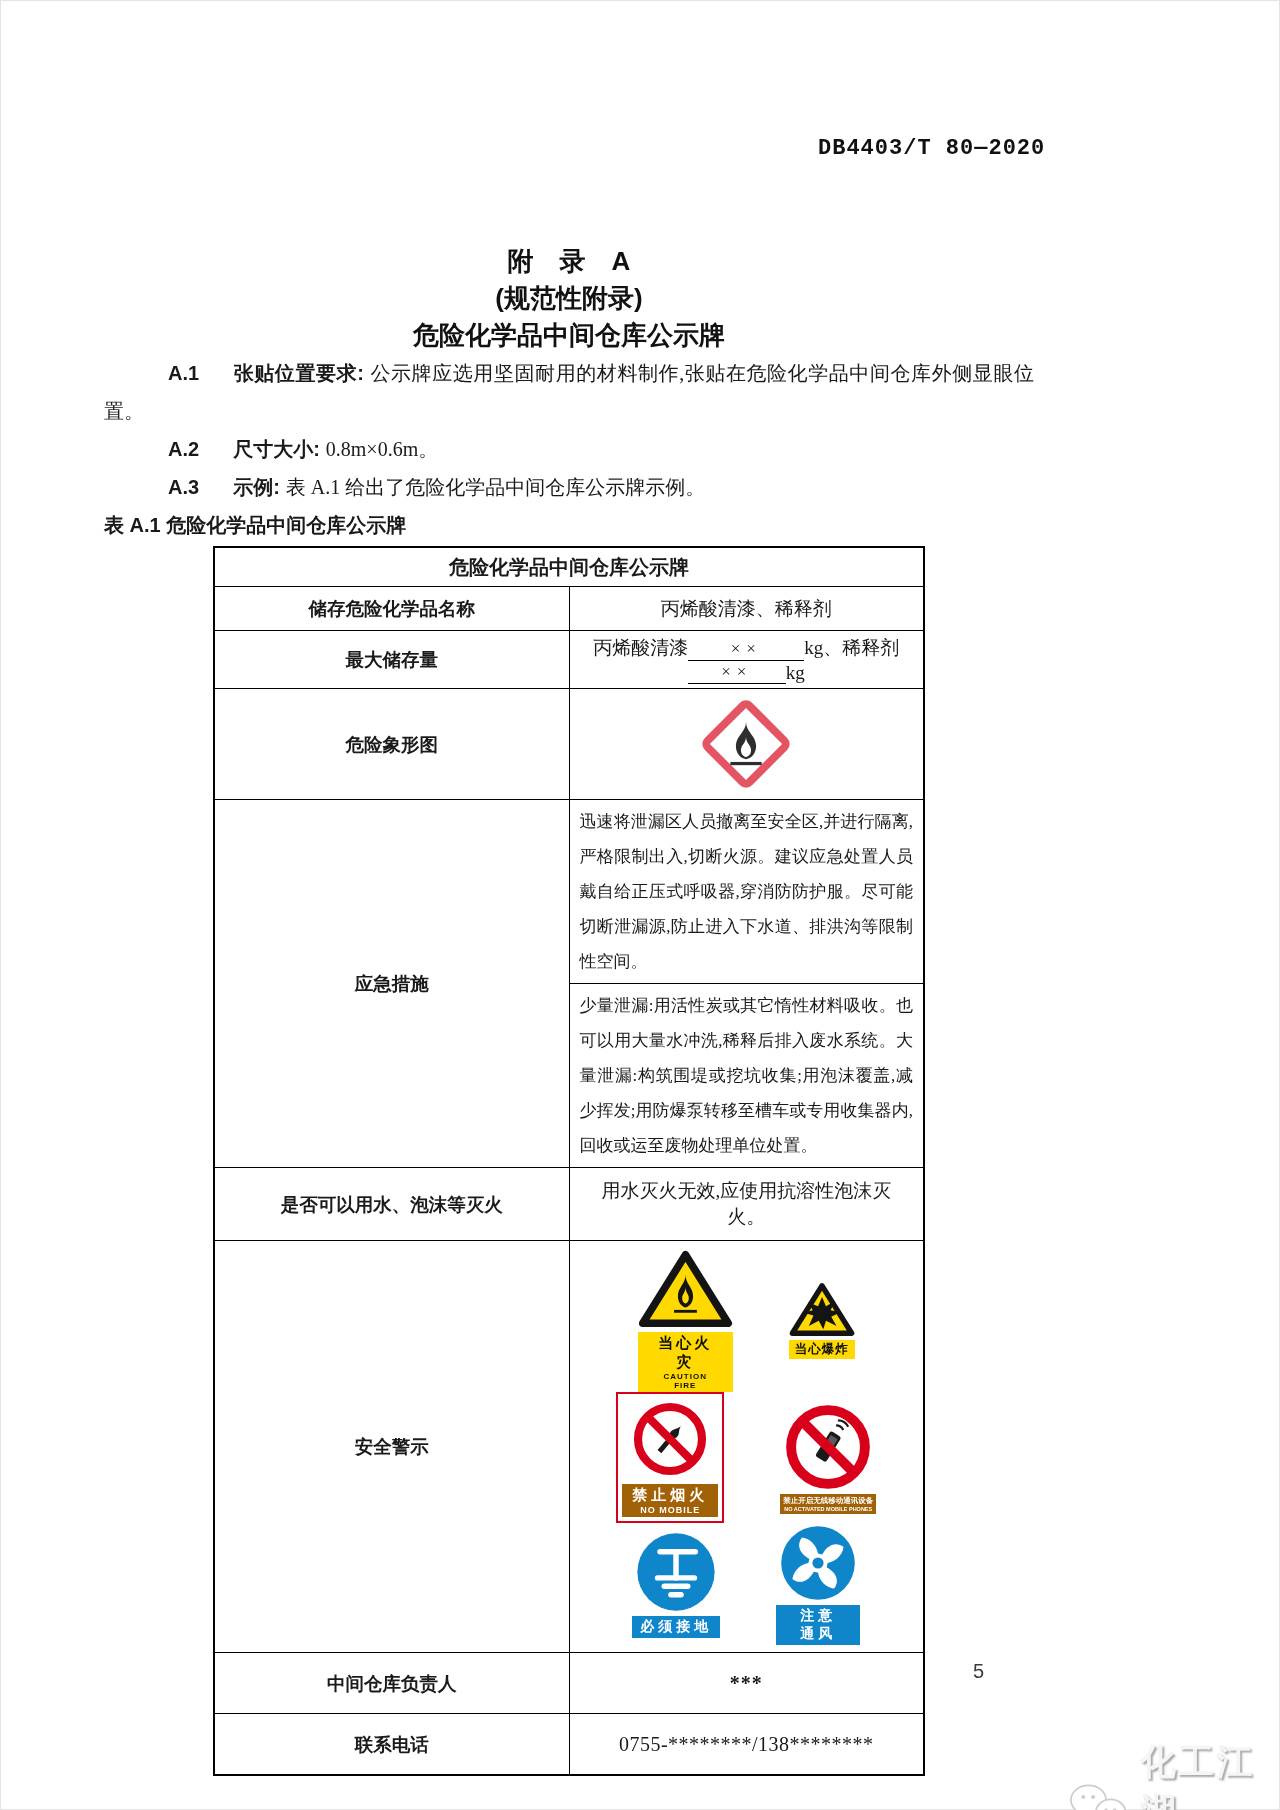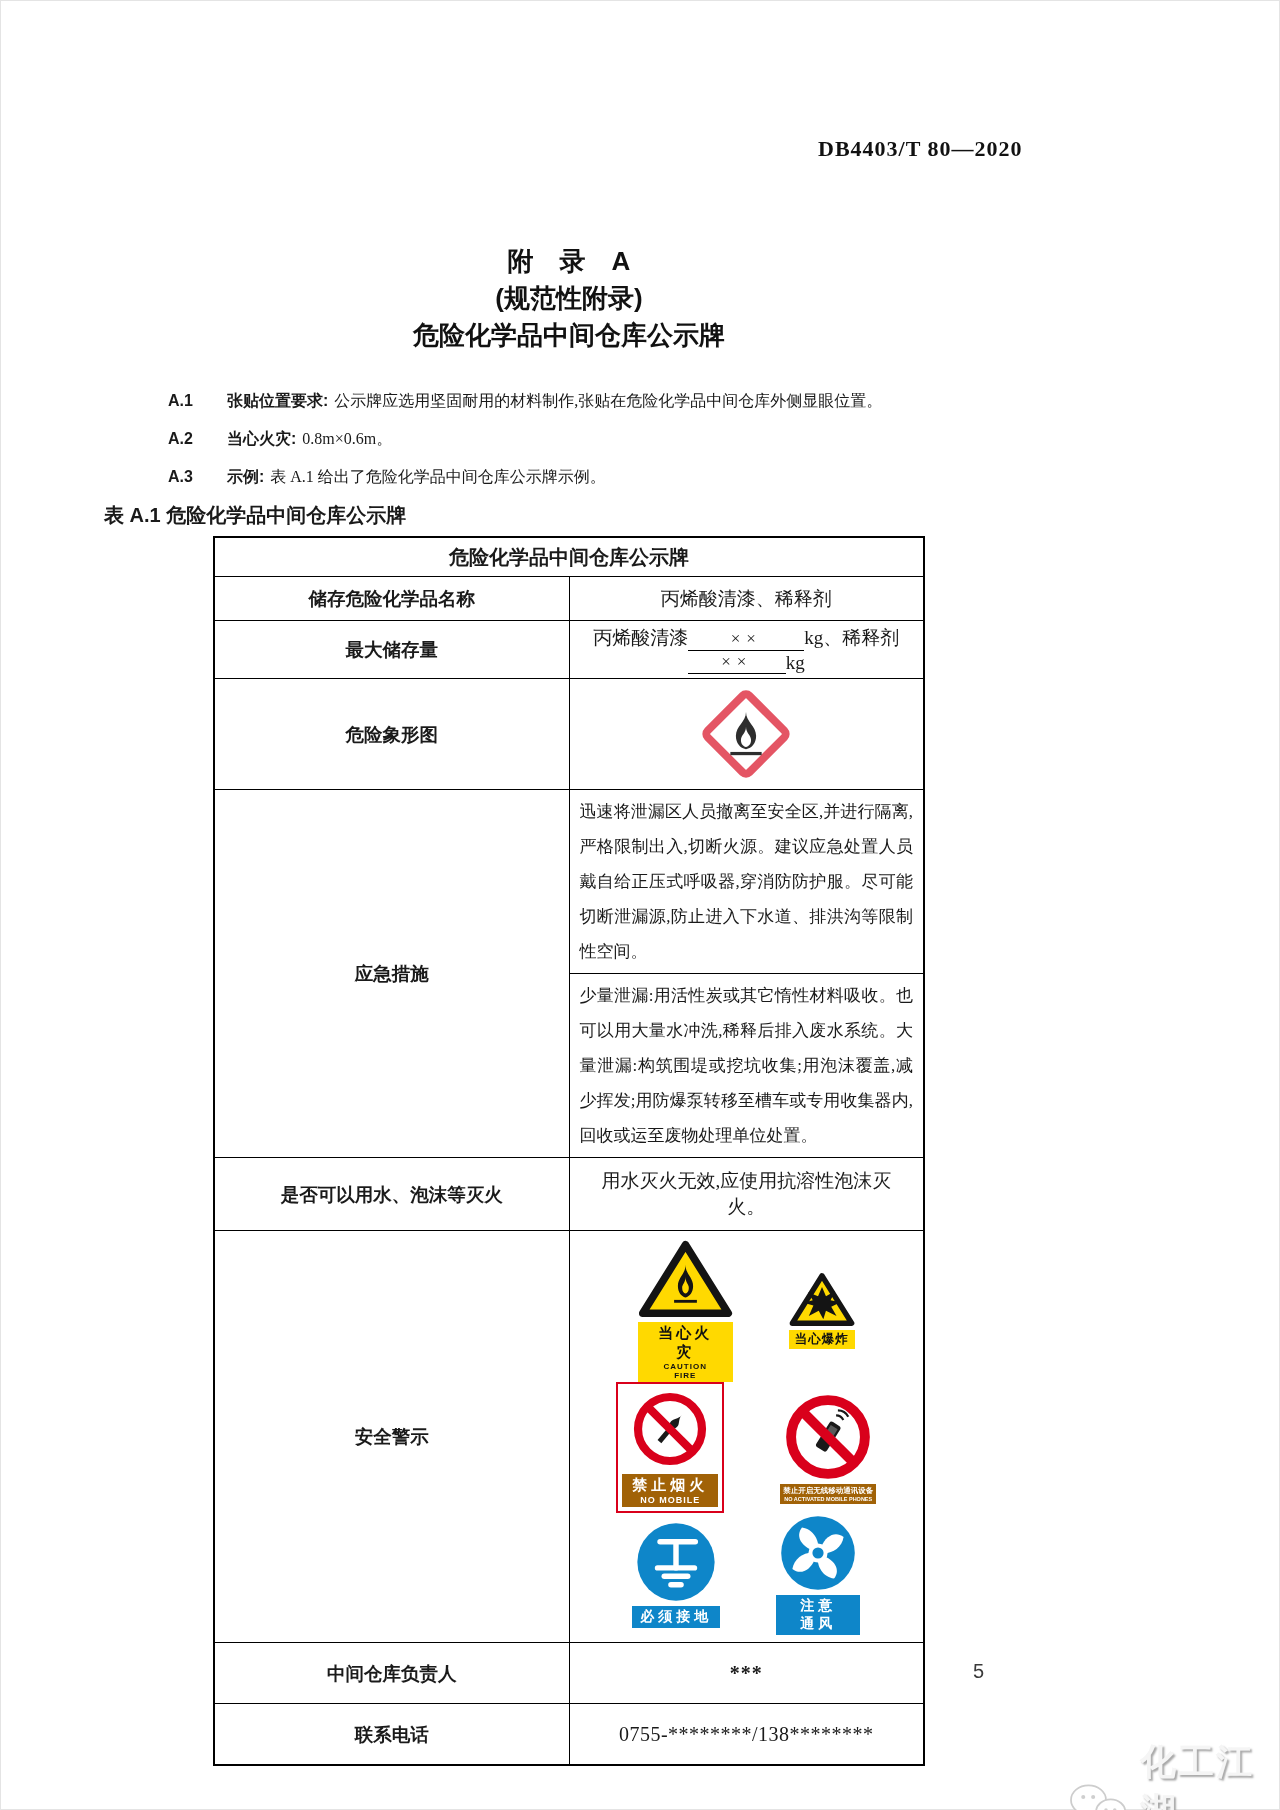--- a/index.html
+++ b/index.html
@@ -3,26 +3,26 @@
 <meta charset="utf-8">
 <style>
   html,body { margin:0; padding:0; background:#fff; }
   .page {
     position:relative; width:1280px; height:1810px; background:#fff;
     font-family:"Liberation Serif", serif; color:#1a1a1a; overflow:hidden;
     box-shadow: inset 0 0 0 1px #e4e4e4;
   }
   .doc-code {
     position:absolute; top:136px; left:818px;
-    font-family:Liberation Serif, serif; font-size:22px; font-weight:600;
+    font-family:Liberation Mono, monospace; font-size:22px; font-weight:600;
     letter-spacing:1px; color:#111;
   }
   .content { position:absolute; left:104px; top:0; width:930px; }
   .appendix-title { margin-top:243px; text-align:center; font-family:"Liberation Sans", sans-serif; font-weight:bold; font-size:26px; line-height:37px; color:#111; }
-  .clauses { margin-top:28px; font-size:16px; line-height:38px; }
+  .clauses { margin-top:0; font-size:20px; line-height:38px; }
   .clause { margin:0; text-align:justify; }
   .clause-no { font-family:"Liberation Sans", sans-serif; font-weight:600; margin-left:64px; margin-right:34px; }
   .clause-label { font-family:"Liberation Sans", sans-serif; font-weight:bold; margin-right:6px; }
   .table-caption { margin-top:4px; font-family:"Liberation Sans", sans-serif; font-weight:bold; font-size:20px; line-height:30px; }
   table.notice { border-collapse:collapse; margin:6px 0 0 109px; width:712px; table-layout:fixed; border:2px solid #000; }
   table.notice td { border:1.5px solid #000; vertical-align:middle; }
   .col-label { width:200px; text-align:center; font-family:"Liberation Sans", sans-serif; font-weight:bold; font-size:18.5px; padding:4px 6px; }
   .col-value { width:512px; text-align:center; font-size:19px; padding:4px 20px; }
   .th-row td { height:36px; text-align:center; font-family:"Liberation Sans", sans-serif; font-weight:bold; font-size:20px; }
   .r-name td { height:35px; }
@@ -85,21 +85,21 @@
       <div>附　录　A</div>
       <div>(规范性附录)</div>
       <div>危险化学品中间仓库公示牌</div>
     </div>
 
     <div class="clauses">
       <p class="clause">
         <span class="clause-no">A.1</span><span class="clause-label">张贴位置要求:</span><span>公示牌应选用坚固耐用的材料制作,张贴在危险化学品中间仓库外侧显眼位置。</span>
       </p>
       <p class="clause">
-        <span class="clause-no">A.2</span><span class="clause-label">当心火灾:</span><span>0.8m×0.6m。</span>
+        <span class="clause-no">A.2</span><span class="clause-label">尺寸大小:</span><span>0.8m×0.6m。</span>
       </p>
       <p class="clause">
         <span class="clause-no">A.3</span><span class="clause-label">示例:</span><span>表 A.1 给出了危险化学品中间仓库公示牌示例。</span>
       </p>
     </div>
 
     <div class="table-caption">表 A.1  危险化学品中间仓库公示牌</div>
 
     <table class="notice">
       <tbody>

